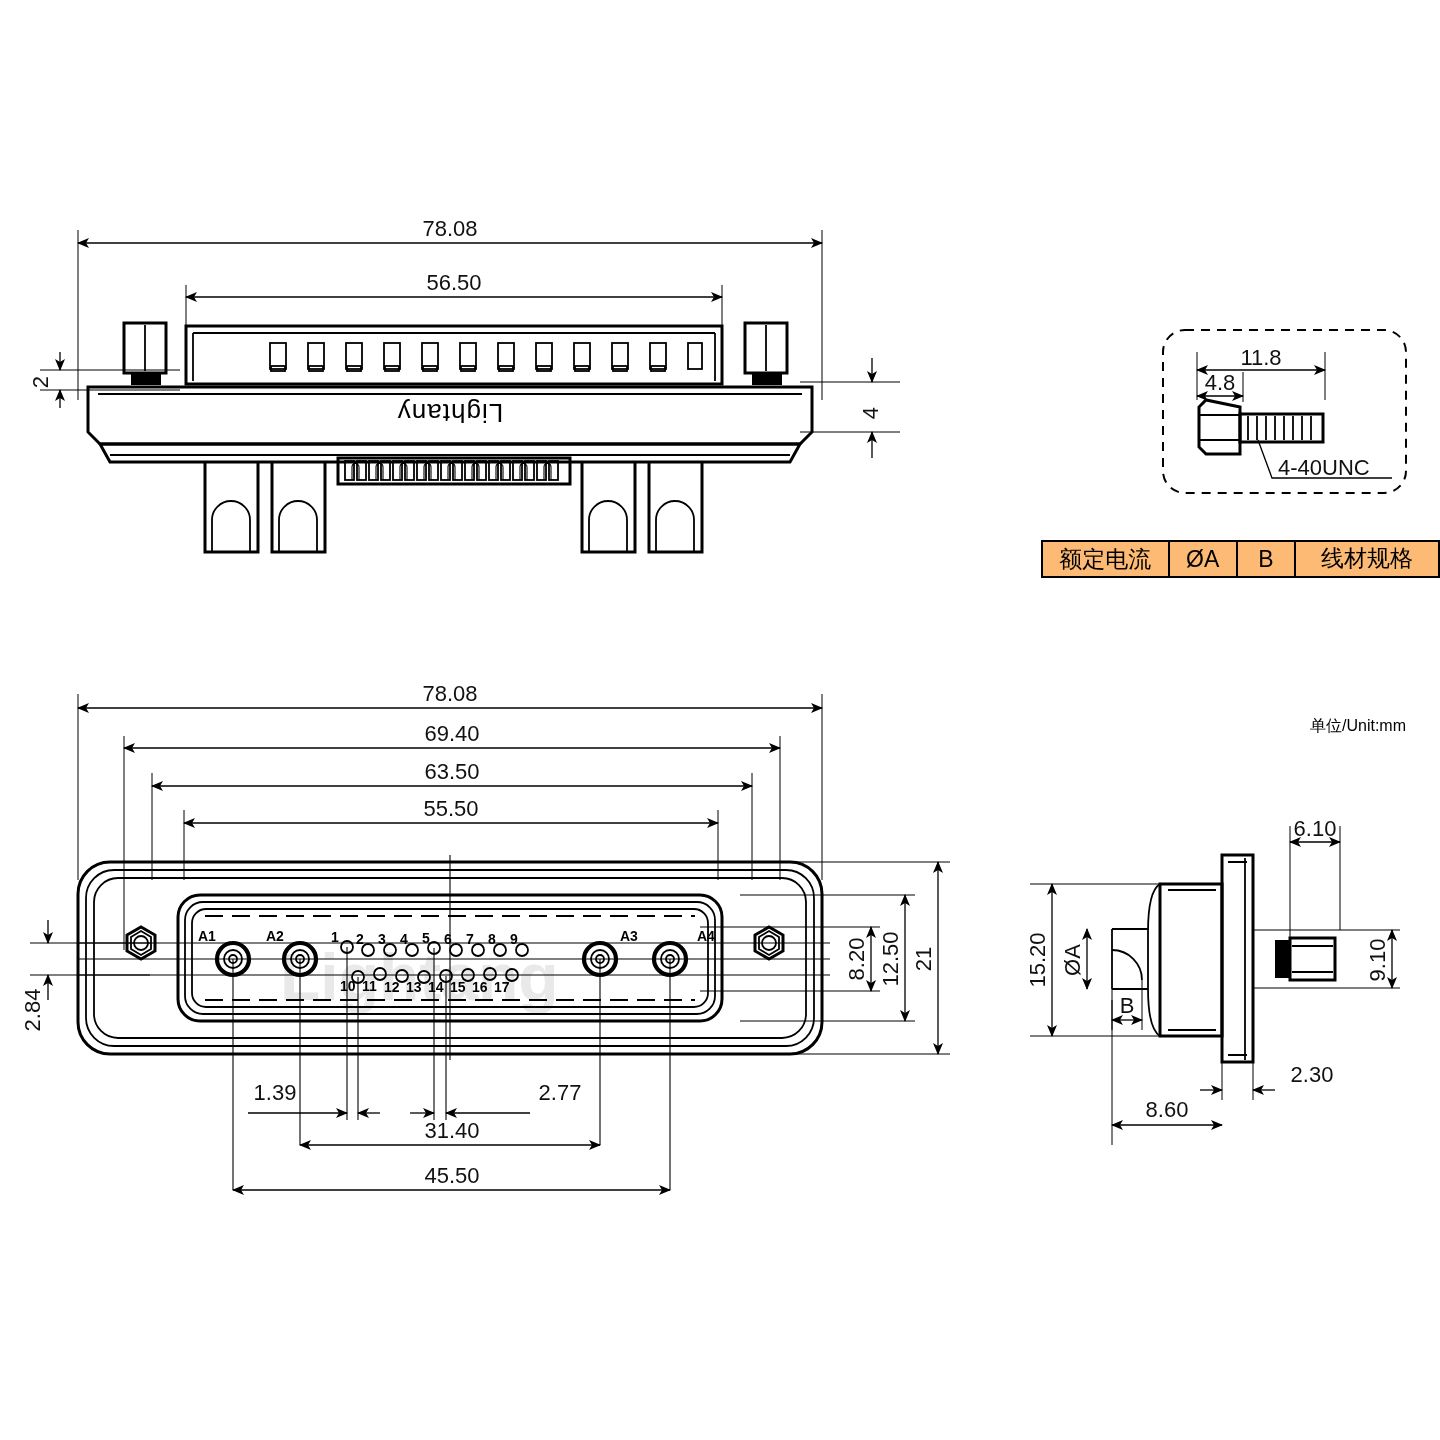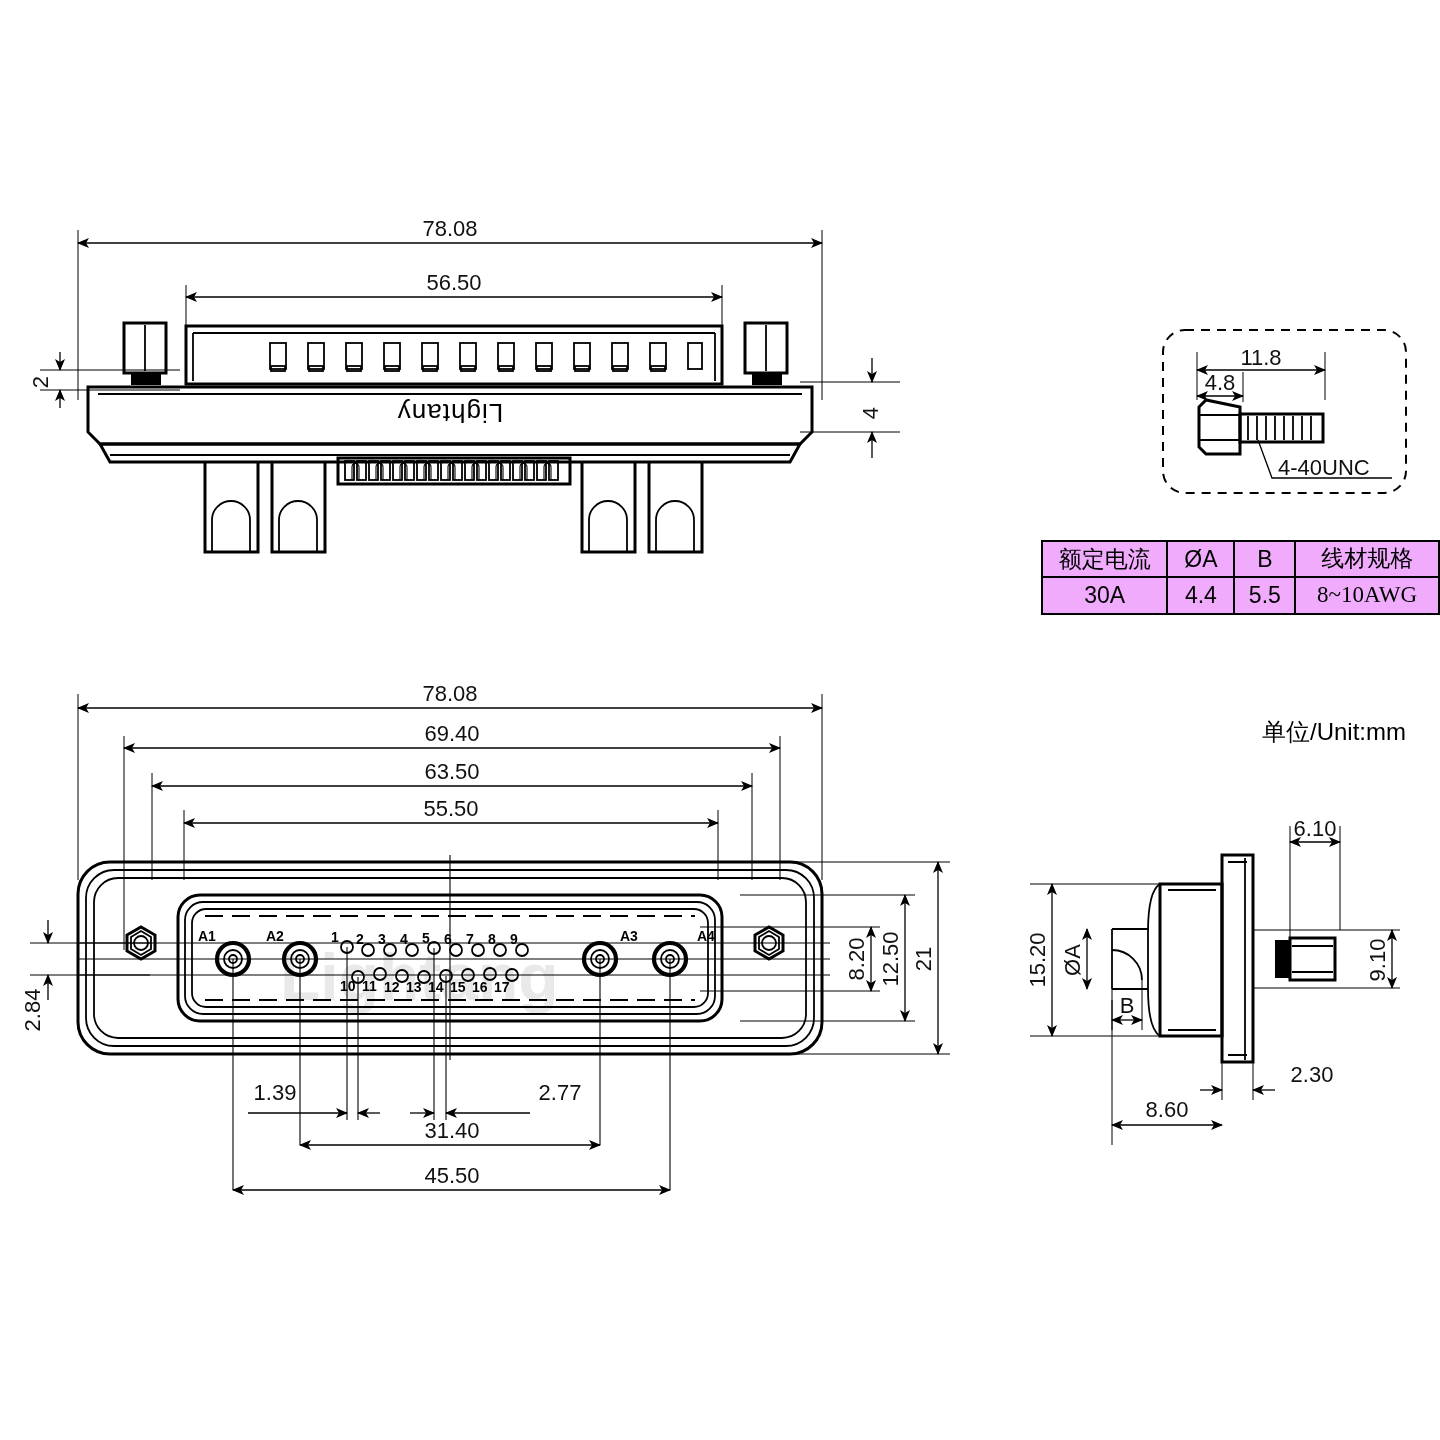--- a/index.html
+++ b/index.html
@@ -22,38 +22,38 @@
   .xthick{stroke-width:4.2;}
   .dimline{stroke:#000;stroke-width:1.3;fill:none;}
   .extline{stroke:#000;stroke-width:1.0;fill:none;}
   .dash{stroke:#000;stroke-width:2.0;fill:none;stroke-dasharray:9 7;}
   .wm{fill:#e9e9e9;font-size:66px;font-family:"Liberation Sans",sans-serif;font-weight:bold;}
 
   
   #spec-table{
     position:absolute;left:1041px;top:540px;
     border-collapse:collapse;
-    background:#f0abfc;
+    background:#fdba74;
   }
   #spec-table td{
     border:2px solid #000;
     font-size:23px;
     text-align:center;
     padding:4px 6px;
     font-family:"Liberation Sans","DejaVu Sans",sans-serif;
     line-height:1.15;
     white-space:nowrap;
   }
   #spec-table td.c0{width:118px;}
   #spec-table td.c1{width:60px;}
   #spec-table td.c2{width:52px;}
   #spec-table td.c3{width:140px;font-family:Liberation Serif, serif;}
   #unit-note{
     position:absolute; left:1041px; top:716px; width:365px;
-    text-align:right; font-size:24px;
+    text-align:right; font-size:16px;
     font-family:"Liberation Sans","DejaVu Sans",sans-serif;
   }
 </style>
 </head>
 <body>
 
 <div id="stage">
 
   <svg class="draw" viewBox="0 0 1440 1440">
     <defs>
@@ -445,24 +445,18 @@
   </svg>
 
   <table id="spec-table">
     <tbody>
       <tr>
         <td class="c0">额定电流</td>
         <td class="c1">ØA</td>
         <td class="c2">B</td>
         <td class="c3">线材规格</td>
       </tr>
-      <tr>
-        <td class="c0">30A</td>
-        <td class="c1">4.4</td>
-        <td class="c2">5.5</td>
-        <td class="c3">8~10AWG</td>
-      </tr>
     </tbody>
   </table>
 
   <div id="unit-note">单位/Unit:mm</div>
 
 </div>
 
 </body></html>

